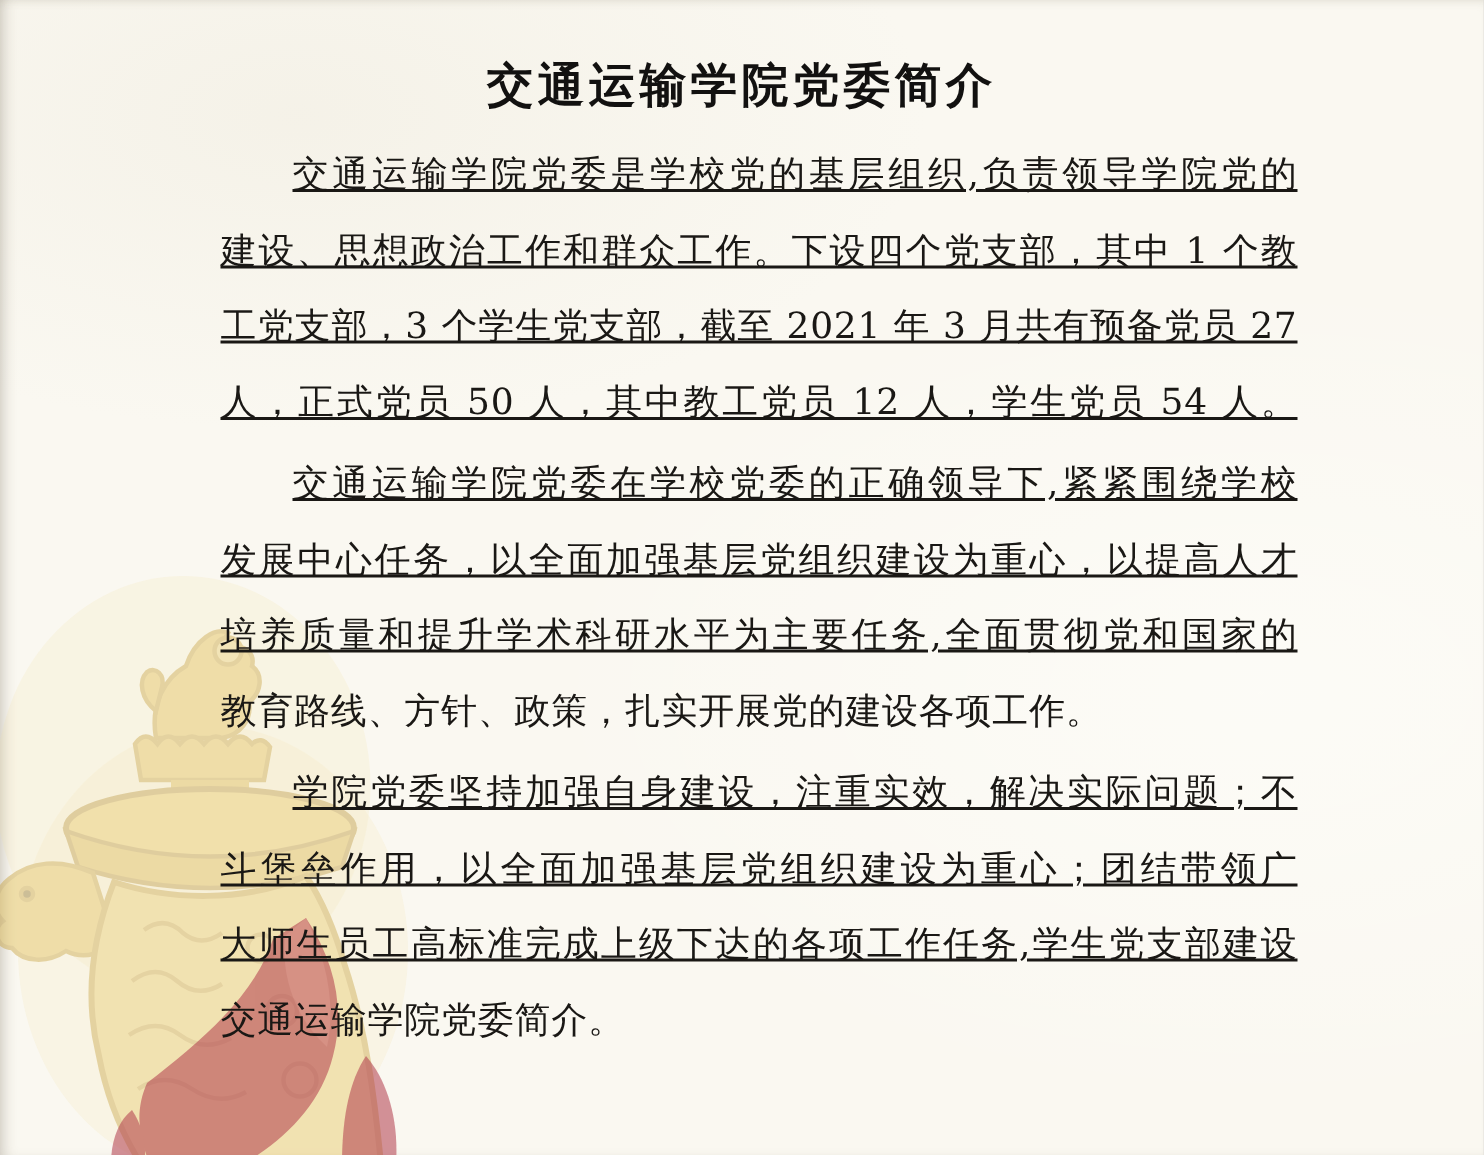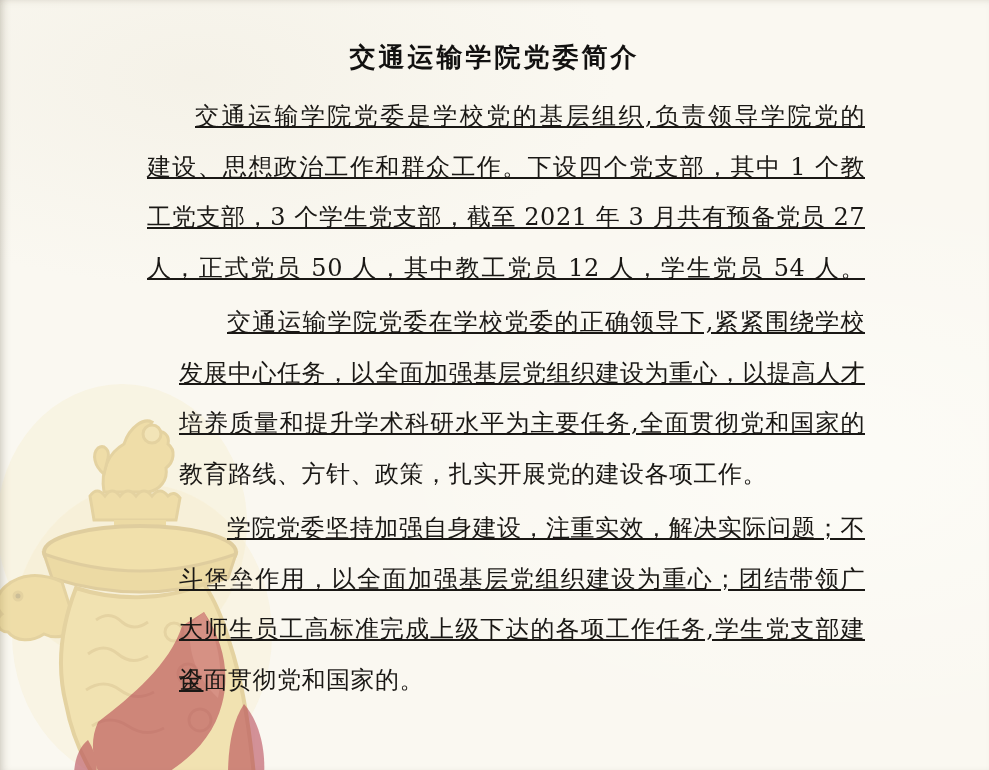--- a/index.html
+++ b/index.html
@@ -28,31 +28,31 @@
     height: 402px;
     pointer-events: none;
   }
   .doc-title {
     position: relative;
     z-index: 2;
     margin: 34px 0 11px 0;
     height: 46px;
     line-height: 46px;
     text-align: center;
-    font-size: 26px;
+    font-size: 31px;
     font-weight: bold;
     letter-spacing: 3px;
     color: #121110;
   }
   .doc-body {
     position: relative;
     z-index: 2;
     margin: 11px 124px 0 147px; 
   }
-  .para + .para { margin-top: 4px; margin-left: 32px; }
+  .para + .para { margin-top: 4px; }
   .line {
     height: 50.5px;
     line-height: 50.5px;
     font-size: 24px;
     letter-spacing: 0.5px;
     text-align: justify;
     text-justify: inter-character;
     white-space: pre-wrap;
     color: #1a1815;
   }
@@ -120,17 +120,17 @@
       <div class="para">
         <div class="line j indent">交通运输学院党委在学校党委的正确领导下,紧紧围绕学校</div>
         <div class="line j">发展中心任务，以全面加强基层党组织建设为重心，以提高人才</div>
         <div class="line j">培养质量和提升学术科研水平为主要任务,全面贯彻党和国家的</div>
         <div class="line">教育路线、方针、政策，扎实开展党的建设各项工作。</div>
       </div>
       <div class="para">
         <div class="line j indent">学院党委坚持加强自身建设，注重实效，解决实际问题；不</div>
         <div class="line j">斗堡垒作用，以全面加强基层党组织建设为重心；团结带领广</div>
         <div class="line j">大师生员工高标准完成上级下达的各项工作任务,学生党支部建设</div>
-        <div class="line">全面贯彻党和国家的。</div>
+        <div class="line">交通运输学院党委简介。</div>
       </div>
     </div>
 
 </div>
 
 </body></html>

